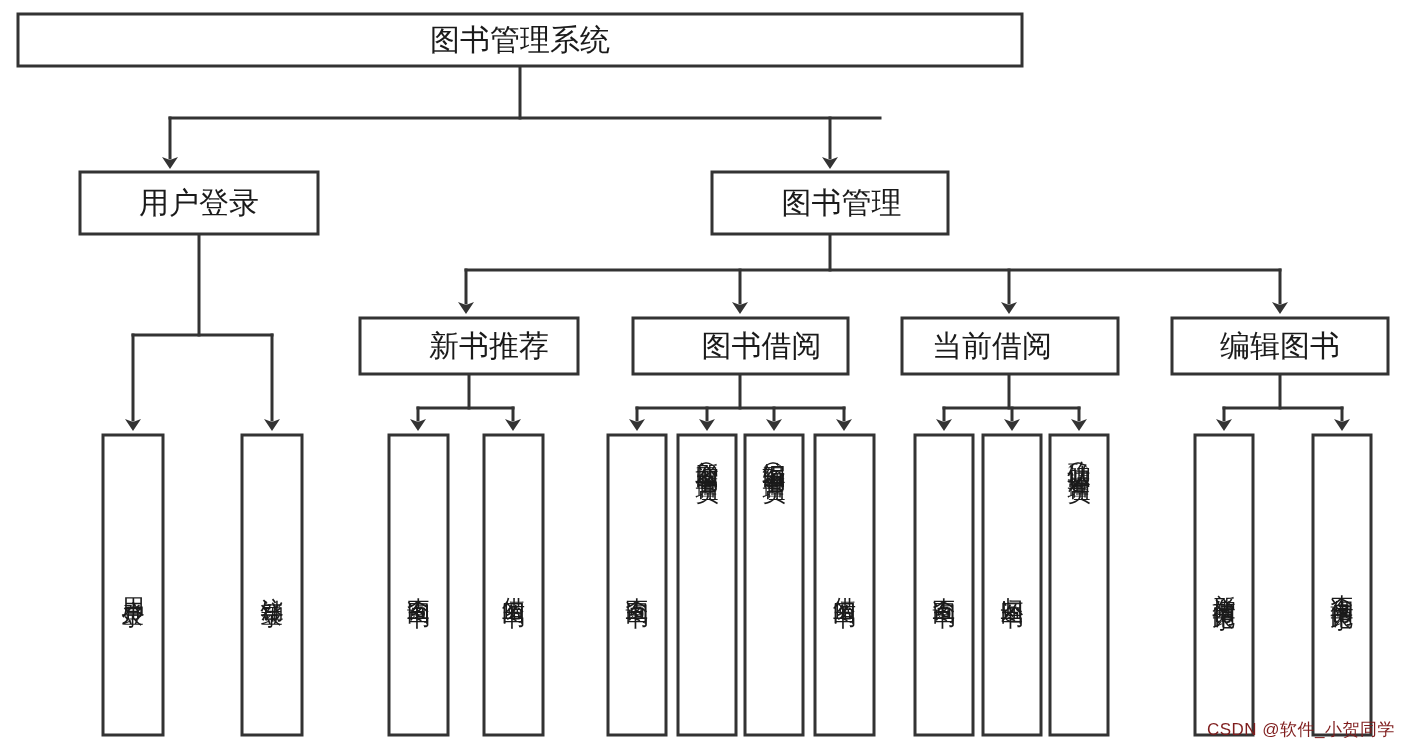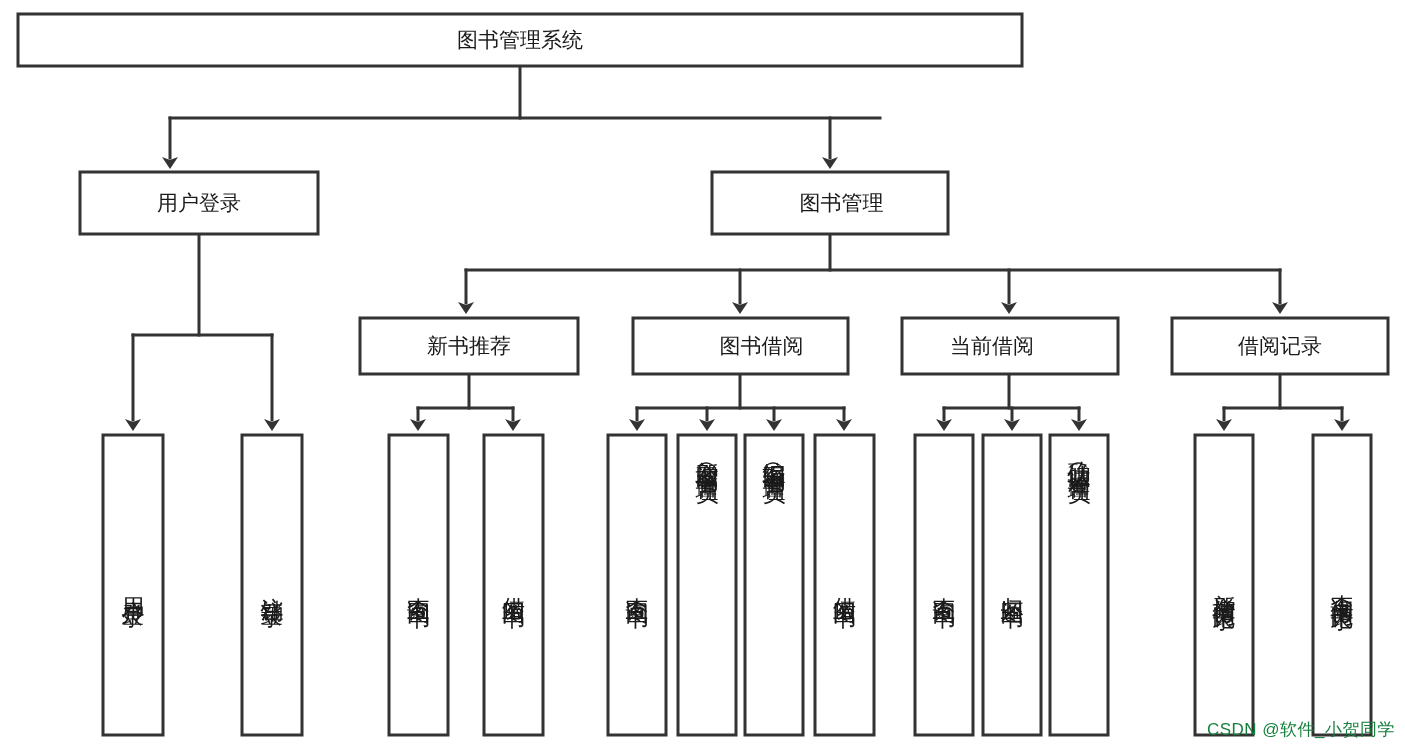--- a/index.html
+++ b/index.html
@@ -25,27 +25,27 @@
     text-orientation:upright;
     font-family:"Liberation Sans","DejaVu Sans",sans-serif;
     font-size:23px;line-height:1.0;color:#1a1a1a;
     letter-spacing:3px;
     text-align:center;
   }
   .htext{
     position:absolute;
     display:flex;align-items:center;justify-content:center;
     font-family:"Liberation Sans","DejaVu Sans",sans-serif;
-    font-size:21px;color:#1a1a1a;
+    font-size:30px;color:#1a1a1a;
     pointer-events:none;
   }
   #watermark{
     position:absolute;right:10px;bottom:6px;
     font-family:"Liberation Sans","DejaVu Sans",sans-serif;
-    font-size:17px;color:#15803d;
+    font-size:17px;color:#7f1d1d;
     letter-spacing:0.5px;white-space:nowrap;
   }
 </style>
 </head>
 <body>
 
 <svg id="canvas" viewBox="0 0 1405 747">
   <defs>
     <marker id="arw" markerWidth="14" markerHeight="16" refX="1" refY="8" orient="auto" markerUnits="userSpaceOnUse">
       <path d="M0,0 L12,8 L0,16 L3,8 Z" class="arrow-head"></path>
@@ -129,24 +129,24 @@
   <rect class="node-box" x="1050" y="435" width="58" height="300"></rect>
   <rect class="node-box" x="1195" y="435" width="58" height="300"></rect>
   <rect class="node-box" x="1313" y="435" width="58" height="300"></rect>
 </svg>
 
 <div class="htext" style="left:18px;top:14px;width:1004px;height:52px;">图书管理系统</div>
 
 <div class="htext" style="left:80px;top:172px;width:238px;height:62px;">用户登录</div>
 <div class="htext" style="left:712px;top:172px;width:259px;height:62px;">图书管理</div>
 
-<div class="htext" style="left:360px;top:318px;width:218px;height:56px;">新书推荐</div>
+<div class="htext" style="left:360px;top:318px;width:218px;height:56px;padding-left:20px;">新书推荐</div>
 <div class="htext" style="left:633px;top:318px;width:257px;height:56px;text-align:right;">图书借阅</div>
 <div class="htext" style="left:902px;top:318px;width:180px;height:56px;">当前借阅</div>
-<div class="htext" style="left:1172px;top:318px;width:216px;height:56px;">借阅记录</div>
+<div class="htext" style="left:1172px;top:318px;width:216px;height:56px;">编辑图书</div>
 
 <div class="vlabel-wrap" style="left:103px;top:435px;width:60px;height:300px;align-items:center;">
   <span class="vtext">用户登录</span>
 </div>
 <div class="vlabel-wrap" style="left:242px;top:435px;width:60px;height:300px;align-items:center;">
   <span class="vtext">注销登录</span>
 </div>
 <div class="vlabel-wrap" style="left:389px;top:435px;width:59px;height:300px;align-items:center;">
   <span class="vtext">查询图书</span>
 </div>

